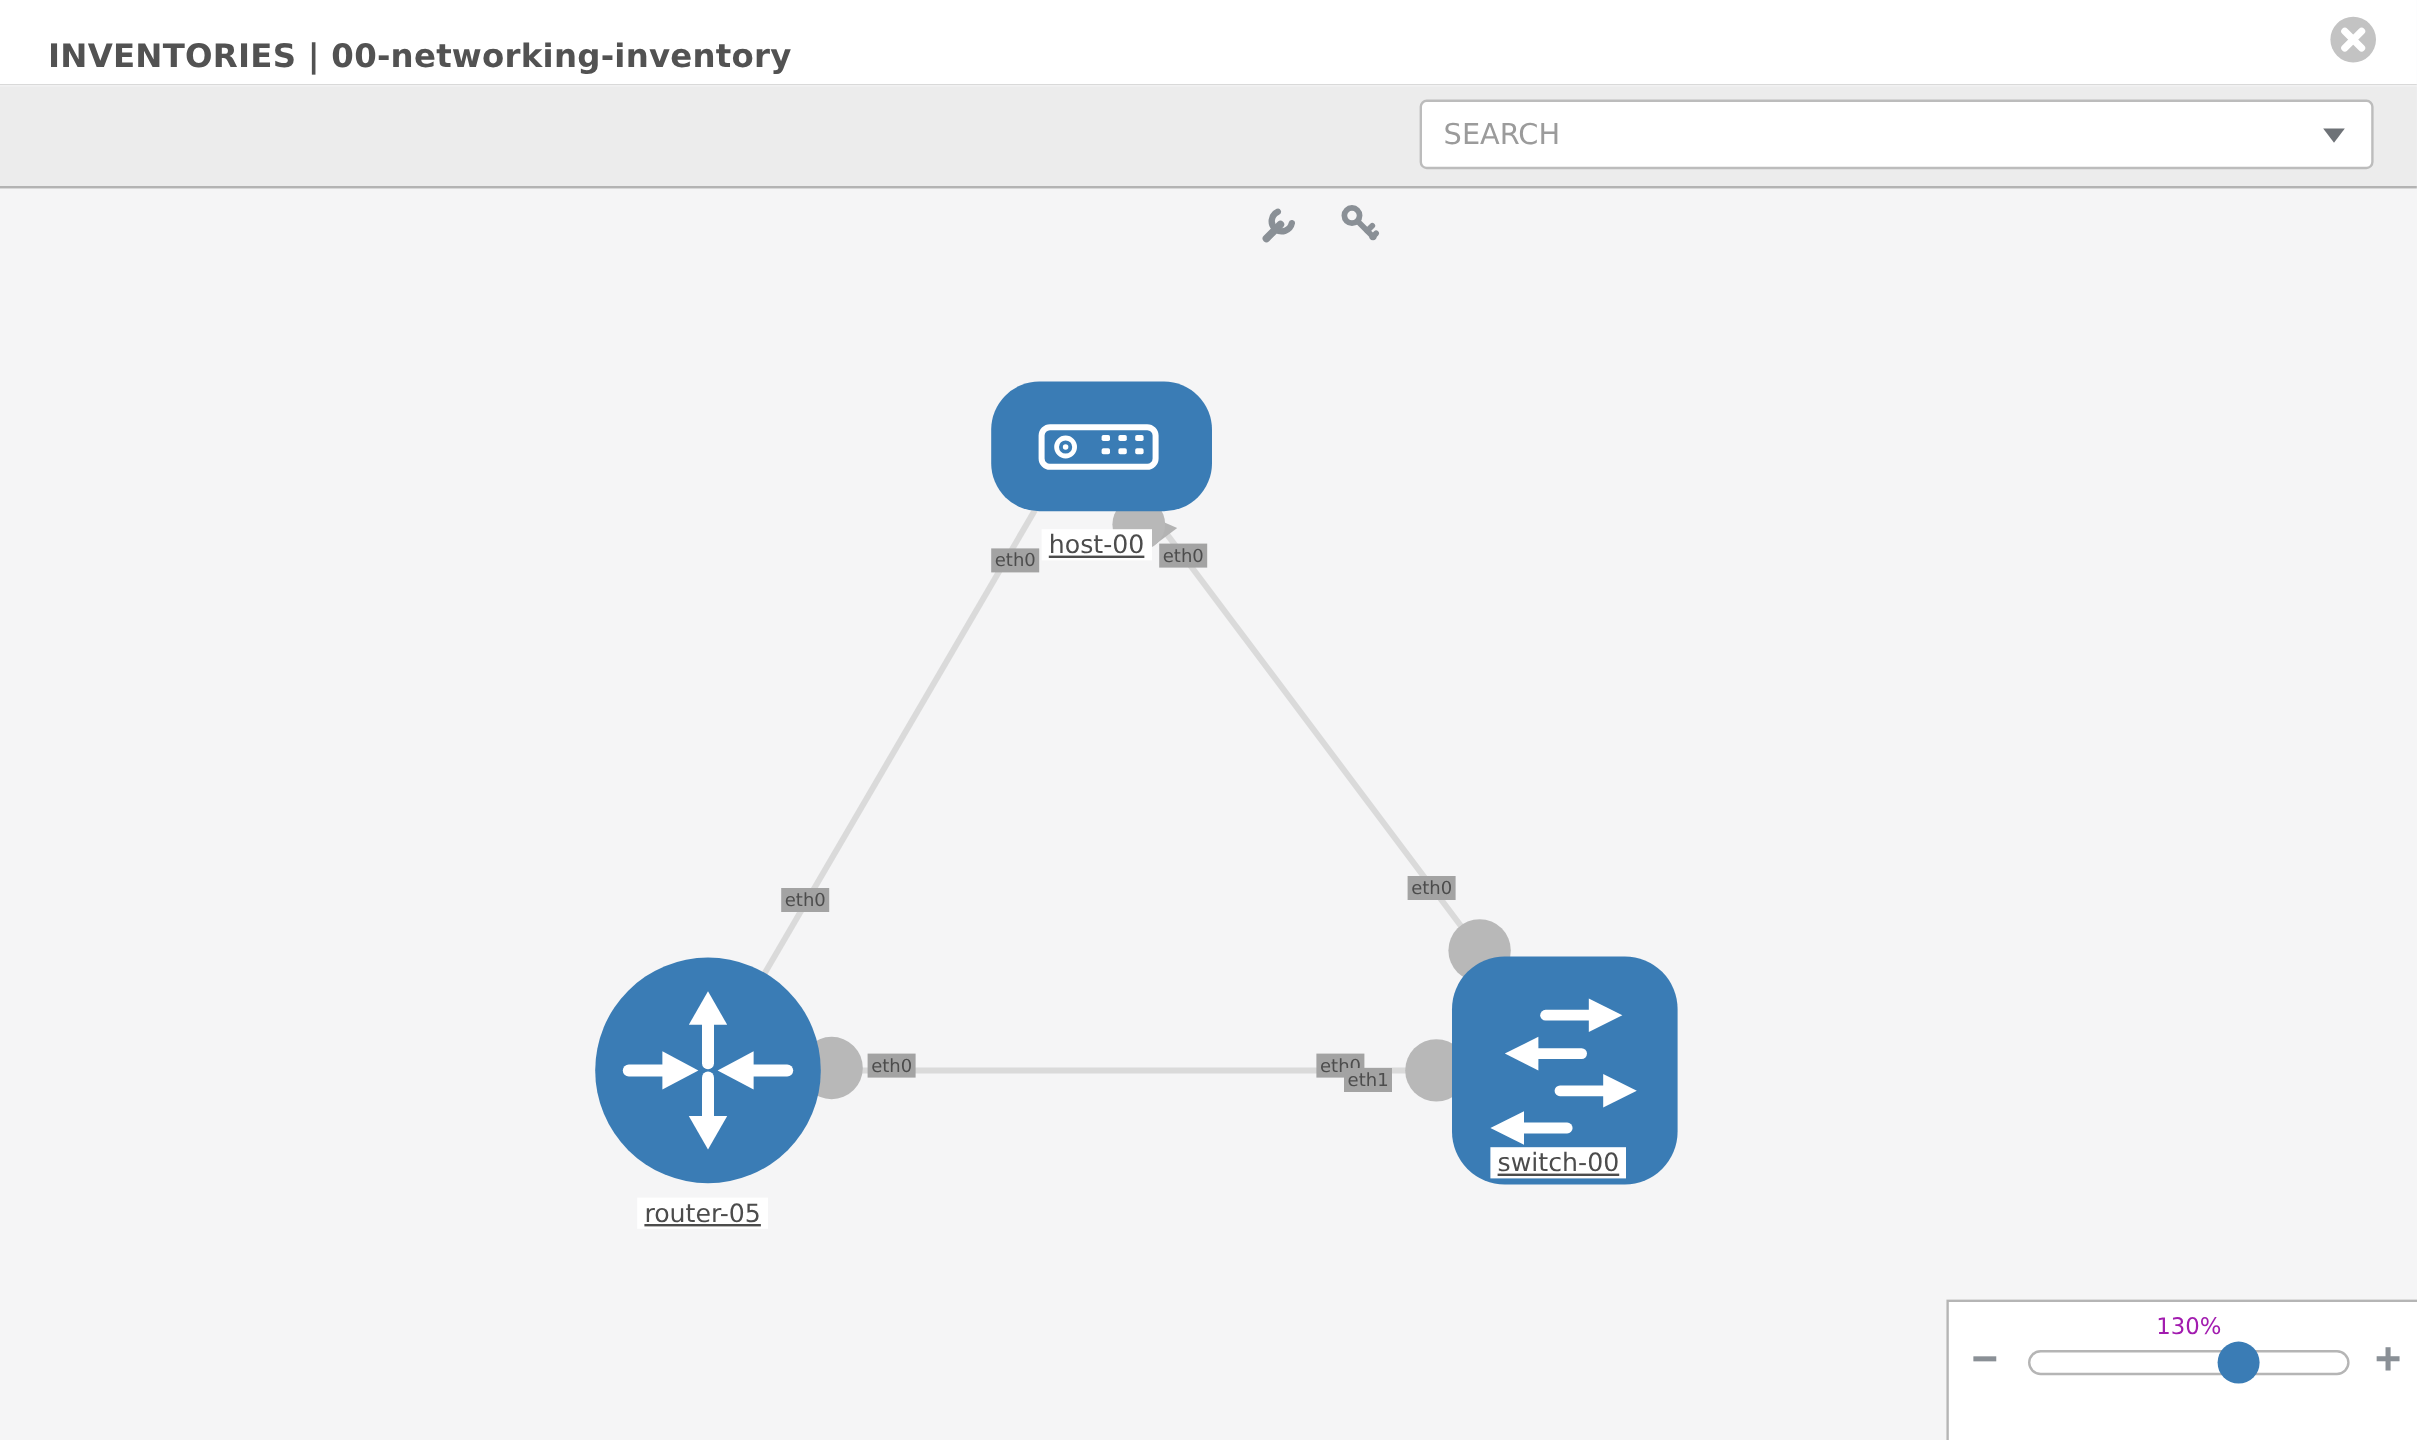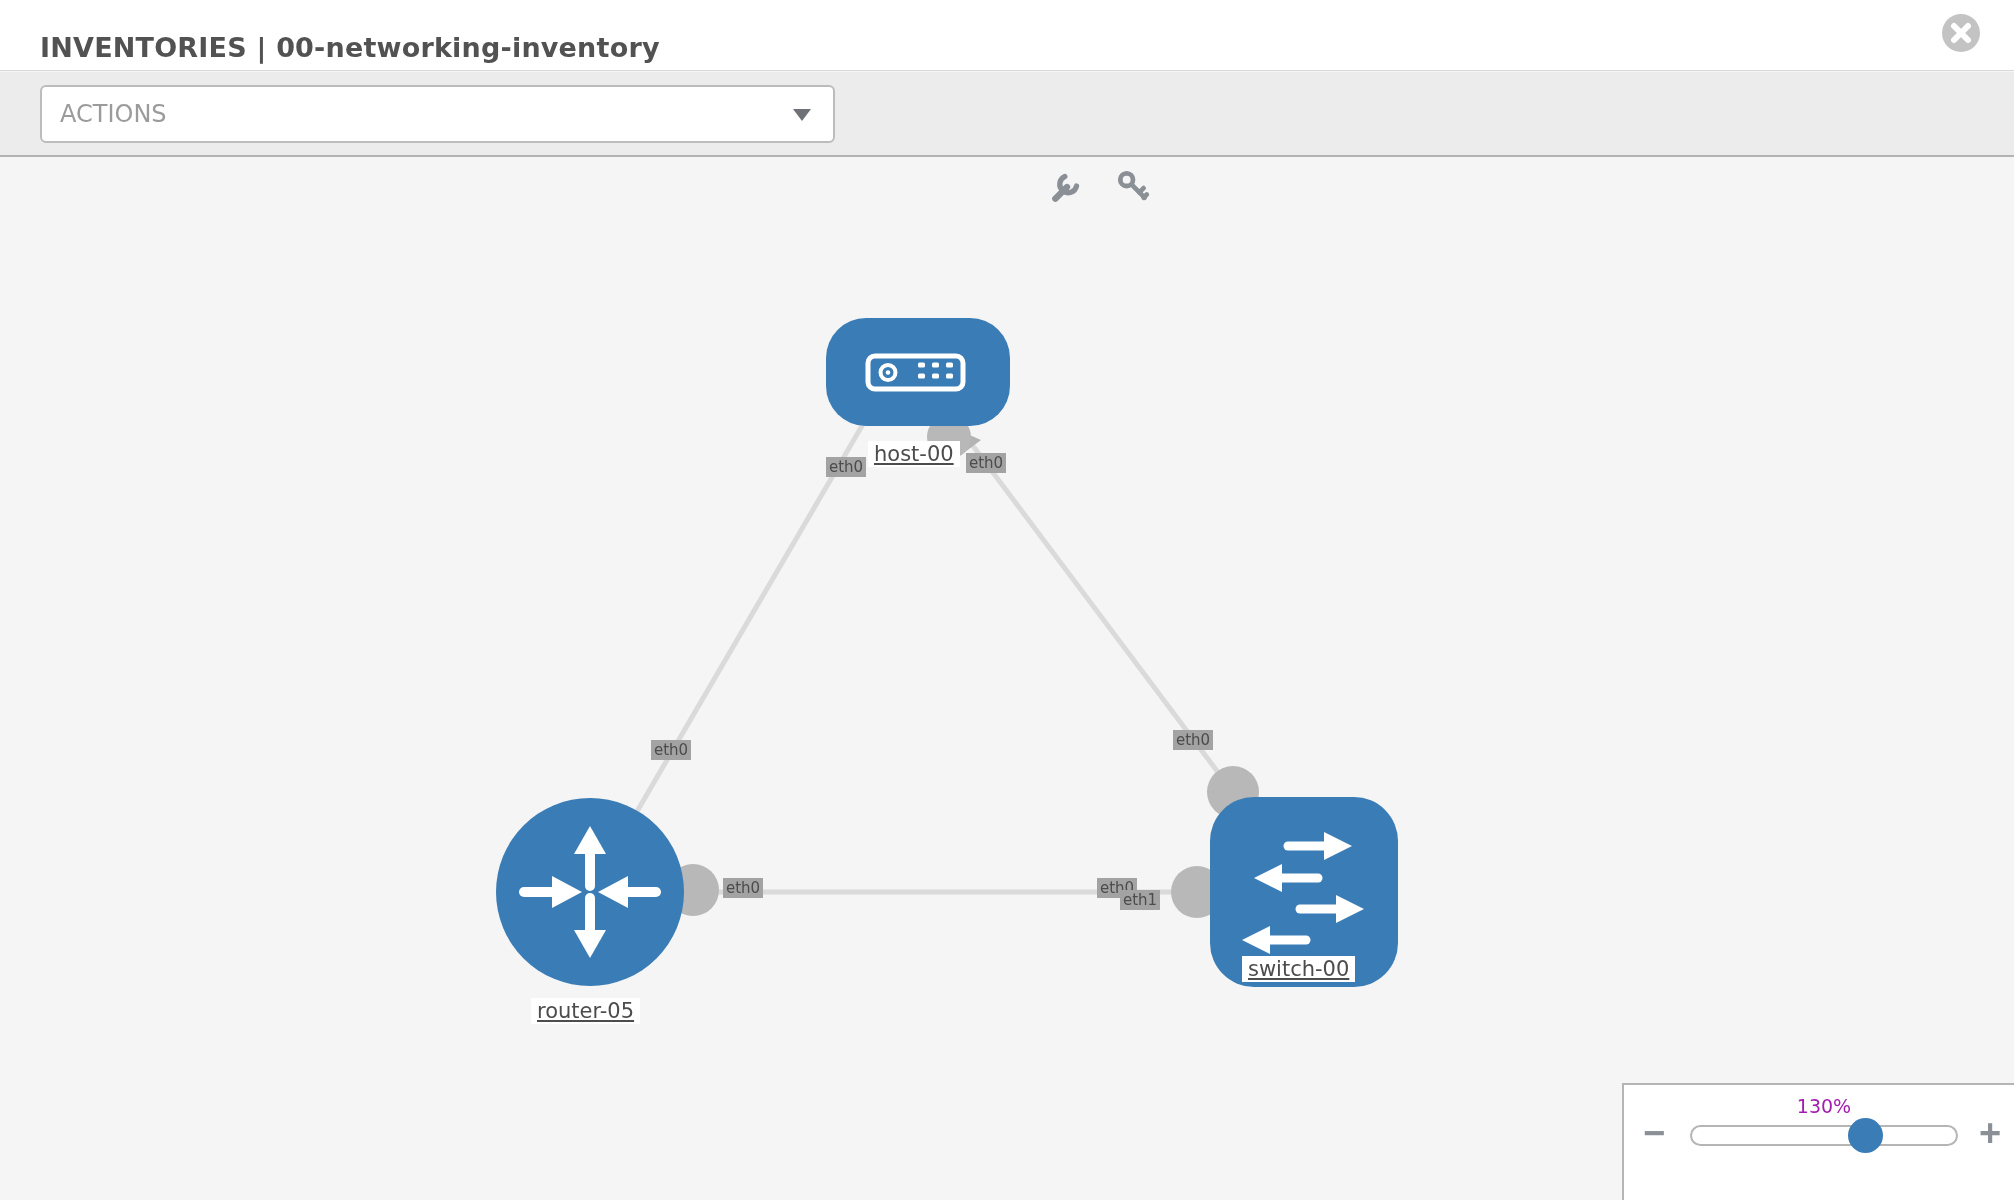--- a/index.html
+++ b/index.html
@@ -158,41 +158,41 @@
 
 <div class="zoom-panel">
   <div class="zoom-level">130%</div>
   <button class="zoom-minus">−</button>
   <div class="zoom-track"></div>
   <div class="zoom-handle"></div>
   <button class="zoom-plus">+</button>
 </div>
 
 <div class="toolbar">
-  <div class="select-box select-actions">
-    <span>ACTIONS</span>
-    <span class="caret"></span>
-  </div>
 
   <button class="tool-icon tool-wrench">
     <svg width="36" height="36" viewBox="0 0 34 34">
       <path d="M15,8 A8,8 0 1 0 26,17" fill="none" stroke="#8a9096" stroke-width="5" stroke-linecap="round"></path>
       <line x1="6" y1="29" x2="17" y2="18" stroke="#8a9096" stroke-width="6" stroke-linecap="round"></line>
     </svg>
   </button>
 
   <button class="tool-icon tool-key">
     <svg width="36" height="36" viewBox="0 0 34 34">
       <circle cx="11" cy="11" r="6" fill="none" stroke="#8a9096" stroke-width="4.5"></circle>
       <line x1="15.5" y1="15.5" x2="28" y2="28" stroke="#8a9096" stroke-width="4.5" stroke-linecap="round"></line>
       <line x1="23" y1="23" x2="27" y2="19" stroke="#8a9096" stroke-width="4.5" stroke-linecap="round"></line>
       <line x1="27" y1="28" x2="30" y2="25" stroke="#8a9096" stroke-width="4.5" stroke-linecap="round"></line>
     </svg>
   </button>
 
+  <div class="select-box select-search">
+    <span>SEARCH</span>
+    <span class="caret"></span>
+  </div>
 </div>
 
 <div class="header">
   <div class="header-title">INVENTORIES | 00-networking-inventory</div>
   <button class="close-btn">
     <svg width="40" height="40" viewBox="0 0 40 40">
       <circle cx="20" cy="20" r="19" fill="#c3c3c3"></circle>
       <g stroke="#ffffff" stroke-width="6" stroke-linecap="round">
         <line x1="13" y1="13" x2="27" y2="27"></line>
         <line x1="27" y1="13" x2="13" y2="27"></line>

